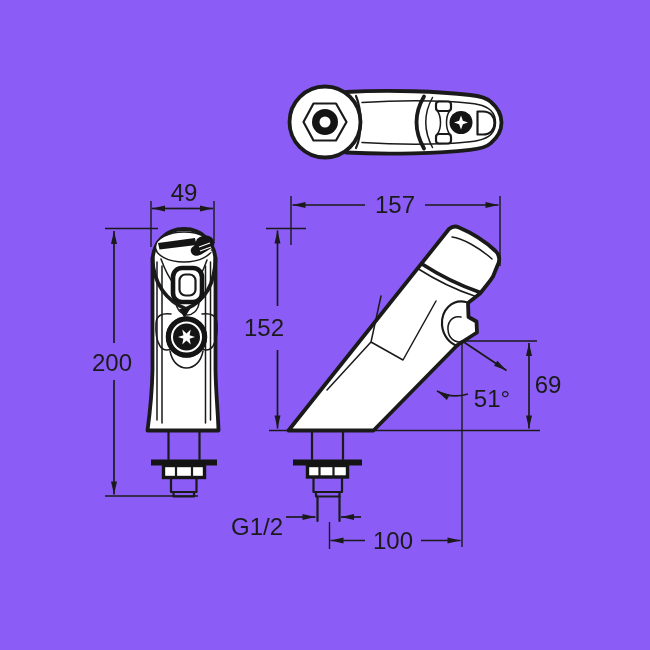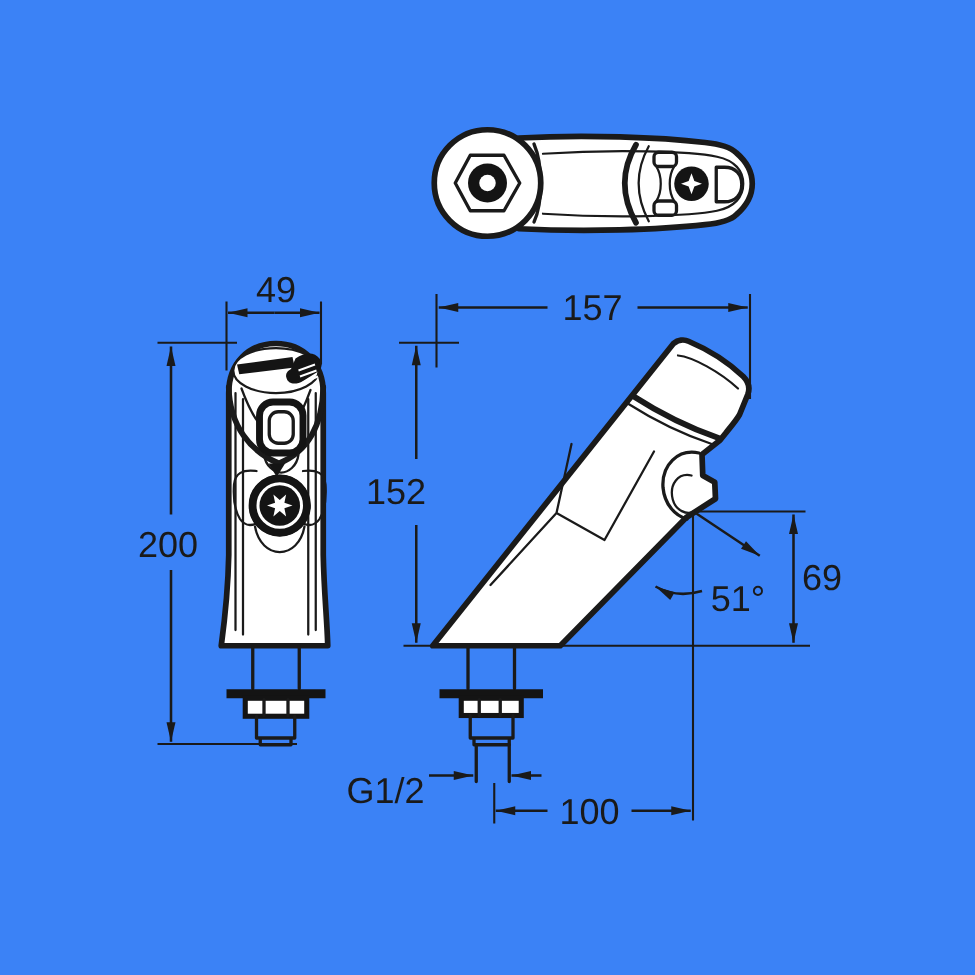--- a/index.html
+++ b/index.html
@@ -1,16 +1,16 @@
 <!DOCTYPE html>
 <html><head>
 <meta charset="utf-8">
 <style>
   html,body{margin:0;padding:0;background:#ffffff;}
-  .canvas{position:relative;width:650px;height:650px;background:#3b82f6;overflow:hidden;}
+  .canvas{position:relative;width:650px;height:650px;background:#8b5cf6;overflow:hidden;}
   svg{display:block;}
   svg text{
     font-family:"Liberation Sans","DejaVu Sans",sans-serif;
     font-size:24px;
     fill:#1a1a1a;
   }
   .thick{stroke:#1a1a1a;stroke-width:3.8;fill:none;stroke-linecap:round;stroke-linejoin:round;}
   .med{stroke:#1a1a1a;stroke-width:2.2;fill:none;stroke-linecap:round;stroke-linejoin:round;}
   .thin{stroke:#1a1a1a;stroke-width:1.5;fill:none;stroke-linecap:round;stroke-linejoin:round;}
   .dim{stroke:#1a1a1a;stroke-width:1.7;fill:none;stroke-linecap:butt;}

